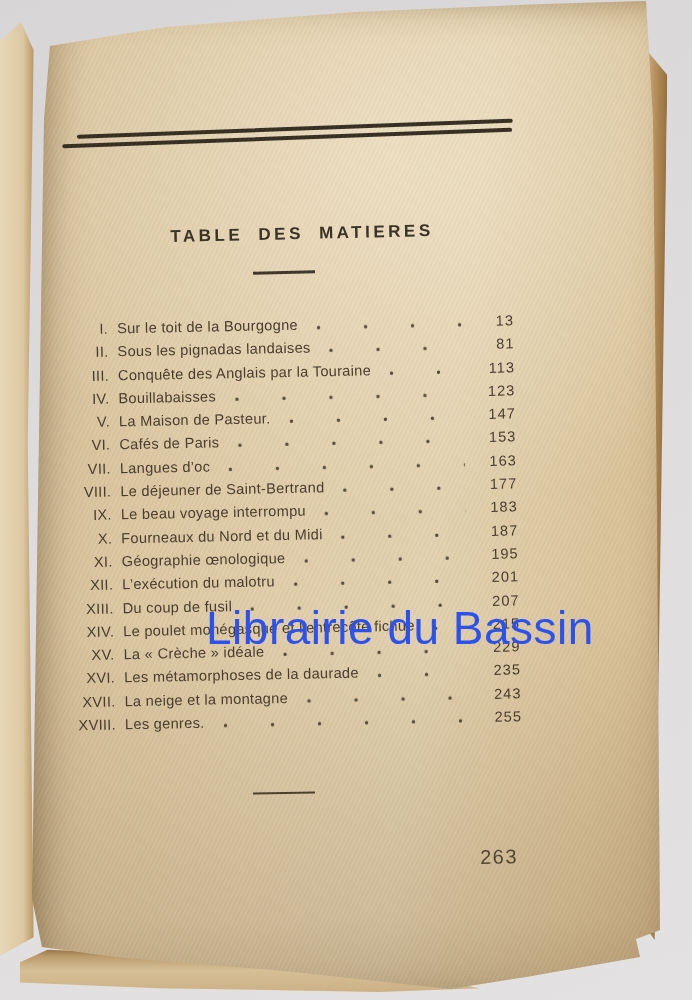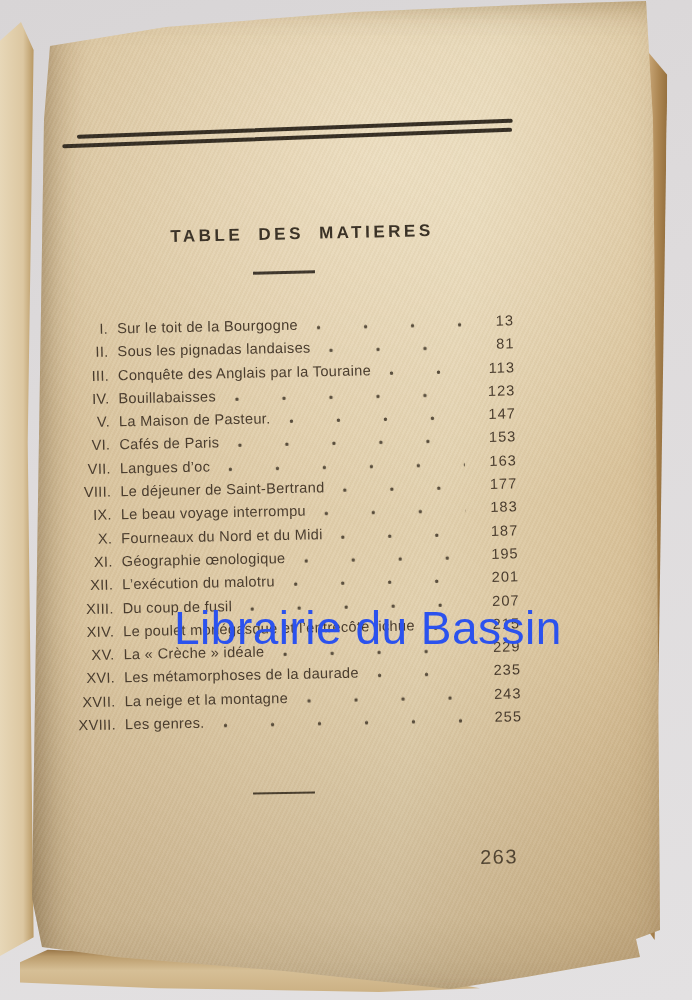--- a/index.html
+++ b/index.html
@@ -251,15 +251,15 @@
           </div>
         </div>
 
       <div class="end-rule"></div>
 
       <div class="folio">263</div>
 
     </div>
   </div>
 
-  <div class="watermark" style="color: rgb(43, 82, 238);">Librairie du Bassin</div>
+  <div class="watermark" style="color: rgb(43, 82, 238); margin-left: 32px;">Librairie du Bassin</div>
 
 </div>
 
 </body></html>

